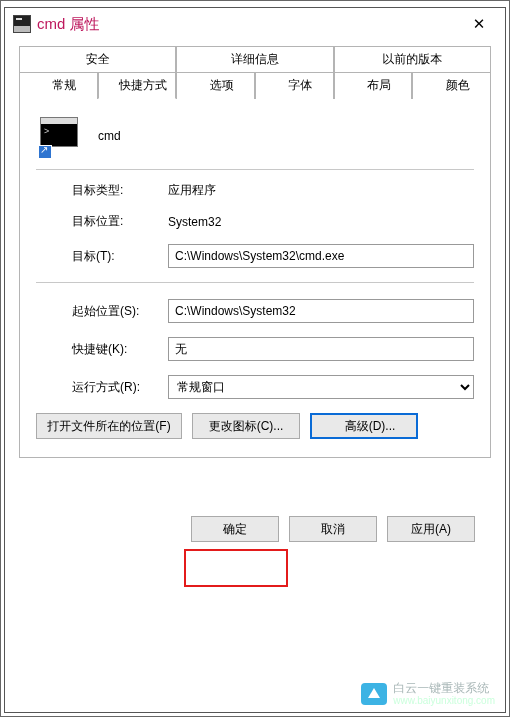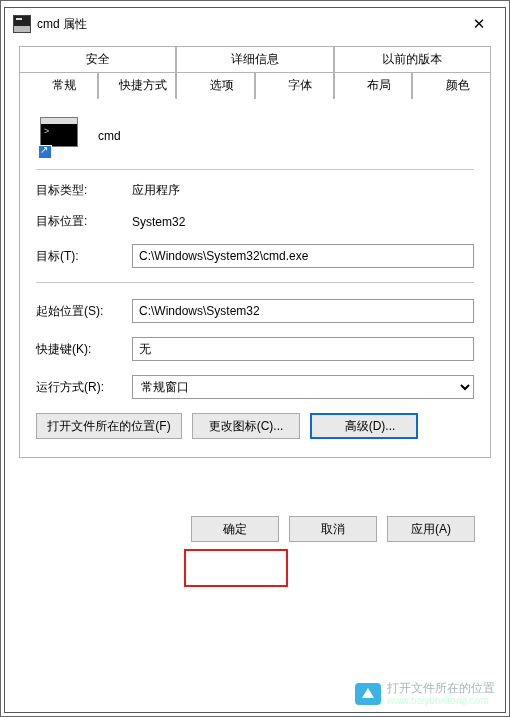--- a/index.html
+++ b/index.html
@@ -3,21 +3,21 @@
 <meta charset="utf-8">
 <style>
   * { box-sizing: border-box; margin: 0; padding: 0; }
   html, body { width: 510px; height: 717px; font-family: "Microsoft YaHei", "Segoe UI", sans-serif; font-size: 12px; background: #fff; }
   .outer { width: 510px; height: 717px; border: 1px solid #666; background: #fff; position: relative; }
   .inner { margin: 6px 3px 3px 3px; height: calc(100% - 9px); border: 1px solid #555; position: relative; background: #fff; display: flex; flex-direction: column; }
   
   .titlebar { display: flex; align-items: center; height: 32px; padding: 0 4px 0 8px; }
   .title-icon { width: 18px; height: 18px; background: linear-gradient(#222 60%, #bbb 60%); border: 1px solid #444; margin-right: 6px; position: relative; }
   .title-icon::after { content: ""; position: absolute; left: 2px; top: 2px; width: 6px; height: 2px; background: #ddd; }
-  .title-text { font-size: 12px; color: #000000; }
+  .title-text { font-size: 15px; color: #be185d; }
   .close-btn { margin-left: auto; width: 44px; height: 28px; display: flex; align-items: center; justify-content: center; font-size: 15px; color: #000; cursor: default; }
   
   .content { flex: 1; padding: 6px 14px 0 14px; position: relative; }
   
   .tabs { }
   .tab-row { display: flex; }
   .tab { background: #fff; border: 1px solid #b4b4b4; border-bottom: none; text-align: center; padding: 4px 0; font-size: 12px; cursor: default; }
   .tab-row.row1 .tab { flex: 1; }
   .tab-row.row2 { }
   .tab-row.row2 .tab { width: 88px; padding-left: 12px; }
@@ -28,21 +28,21 @@
   .shortcut-icon { width: 38px; height: 38px; position: relative; }
   .shortcut-icon .cmdwin { width: 38px; height: 30px; background: #000; border: 1px solid #777; position: relative; }
   .shortcut-icon .cmdwin::before { content: ""; position: absolute; left: 0; top: 0; right: 0; height: 6px; background: #ddd; }
   .shortcut-icon .cmdwin::after { content: ">"; color: #ccc; position: absolute; left: 3px; top: 8px; font-size: 9px; }
   .shortcut-icon .arrow { position: absolute; left: -2px; bottom: -4px; width: 14px; height: 14px; background: #2e74d0; border: 1px solid #fff; }
   .shortcut-icon .arrow::after { content: "↗"; color: #fff; font-size: 10px; position: absolute; left: 1px; top: -2px; }
   .shortcut-name { font-size: 12px; }
   hr.sep { border: none; border-top: 1px solid #c8c8c8; margin: 0 0 12px 0; }
   
   .row { display: flex; align-items: center; margin-bottom: 14px; }
-  .row .lbl { width: 96px; font-size: 12px; }
+  .row .lbl { width: 96px; font-size: 12px; margin-left: 36px; }
   .row .val { font-size: 12px; }
   .row-hr { border: none; border-top: 1px solid #c8c8c8; margin: 14px 0 16px 0; }
   input.tb { flex: 1; height: 24px; border: 1px solid #999; padding: 2px 6px; font-size: 12px; font-family: inherit; }
   select.cb { flex: 1; height: 24px; border: 1px solid #999; padding: 1px 4px; font-size: 12px; font-family: inherit; background: #fff; }
   
   .panel-btn-row { display: flex; gap: 10px; margin-top: 4px; justify-content: flex-start; }
   .panel-btn { height: 26px; border: 1px solid #aaa; background: #e9e9e9; font-size: 12px; text-align: center; padding: 0 8px; cursor: default; }
   .panel-btn.w1 { width: 146px; }
   .panel-btn.w2 { width: 108px; }
   .panel-btn.w3 { width: 108px; border: 2px solid #0a6bd6; padding-left: 20px; }
@@ -147,21 +147,21 @@
         <button class="dlg-btn" id="ok-btn">确定</button>
         <button class="dlg-btn">取消</button>
         <button class="dlg-btn">应用(A)</button>
       </div>
 
     </div>
 
     <div class="watermark">
       <div class="wm-badge"></div>
       <div class="wm-text">
-        <div>打开文件所在的位置</div>
+        <div>白云一键重装系统</div>
         <div class="wm-domain">www.baiyunxitong.com</div>
       </div>
     </div>
 
     <div class="ok-highlight" id="ok-hl" style="left: 179px; top: 541px;"></div>
 
   </div>
 </div>
 
 </body></html>

